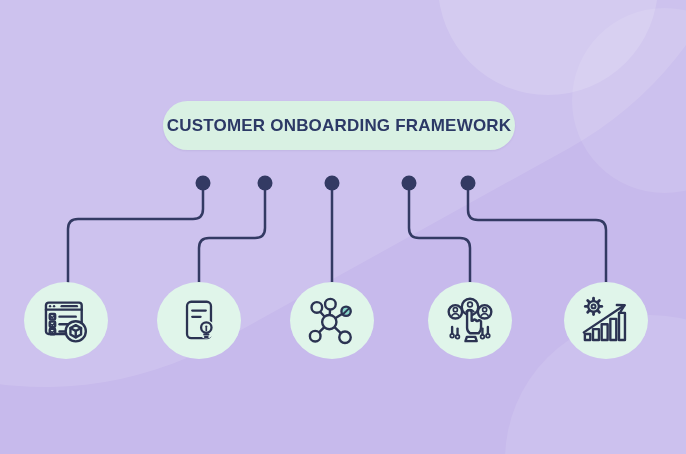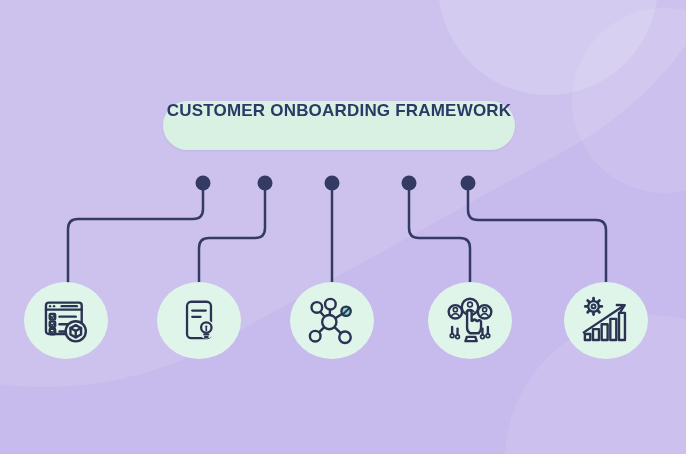--- a/index.html
+++ b/index.html
@@ -18,21 +18,21 @@
   .circB{left:572px;top:8px;width:185px;height:185px;border-radius:50%;background:rgba(255,255,255,0.10);}
   .circC{left:505px;top:315px;width:290px;height:290px;border-radius:50%;background:rgba(255,255,255,0.10);}
   
   .connectors{position:absolute;left:0;top:0;width:686px;height:454px;}
   .connectors path{fill:none;stroke:#333a63;stroke-width:2.5;}
   .connectors circle{fill:#333a63;}
   
   .pill{
     position:absolute;left:163px;top:101px;width:352px;height:49px;
     background:#d9f1e3;border-radius:25px;
-    display:flex;justify-content:center;
+    display:flex;align-items:center;justify-content:center;
     box-shadow:0 1px 2px rgba(60,40,120,0.08);
   }
   .pill span{
     color:#2c3966;font-weight:700;font-size:17px;letter-spacing:0.2px;white-space:nowrap;
   }
   
   .node{
     position:absolute;width:84px;height:77px;border-radius:50%;
     background:#e0f5ea;display:flex;align-items:center;justify-content:center;
   }

